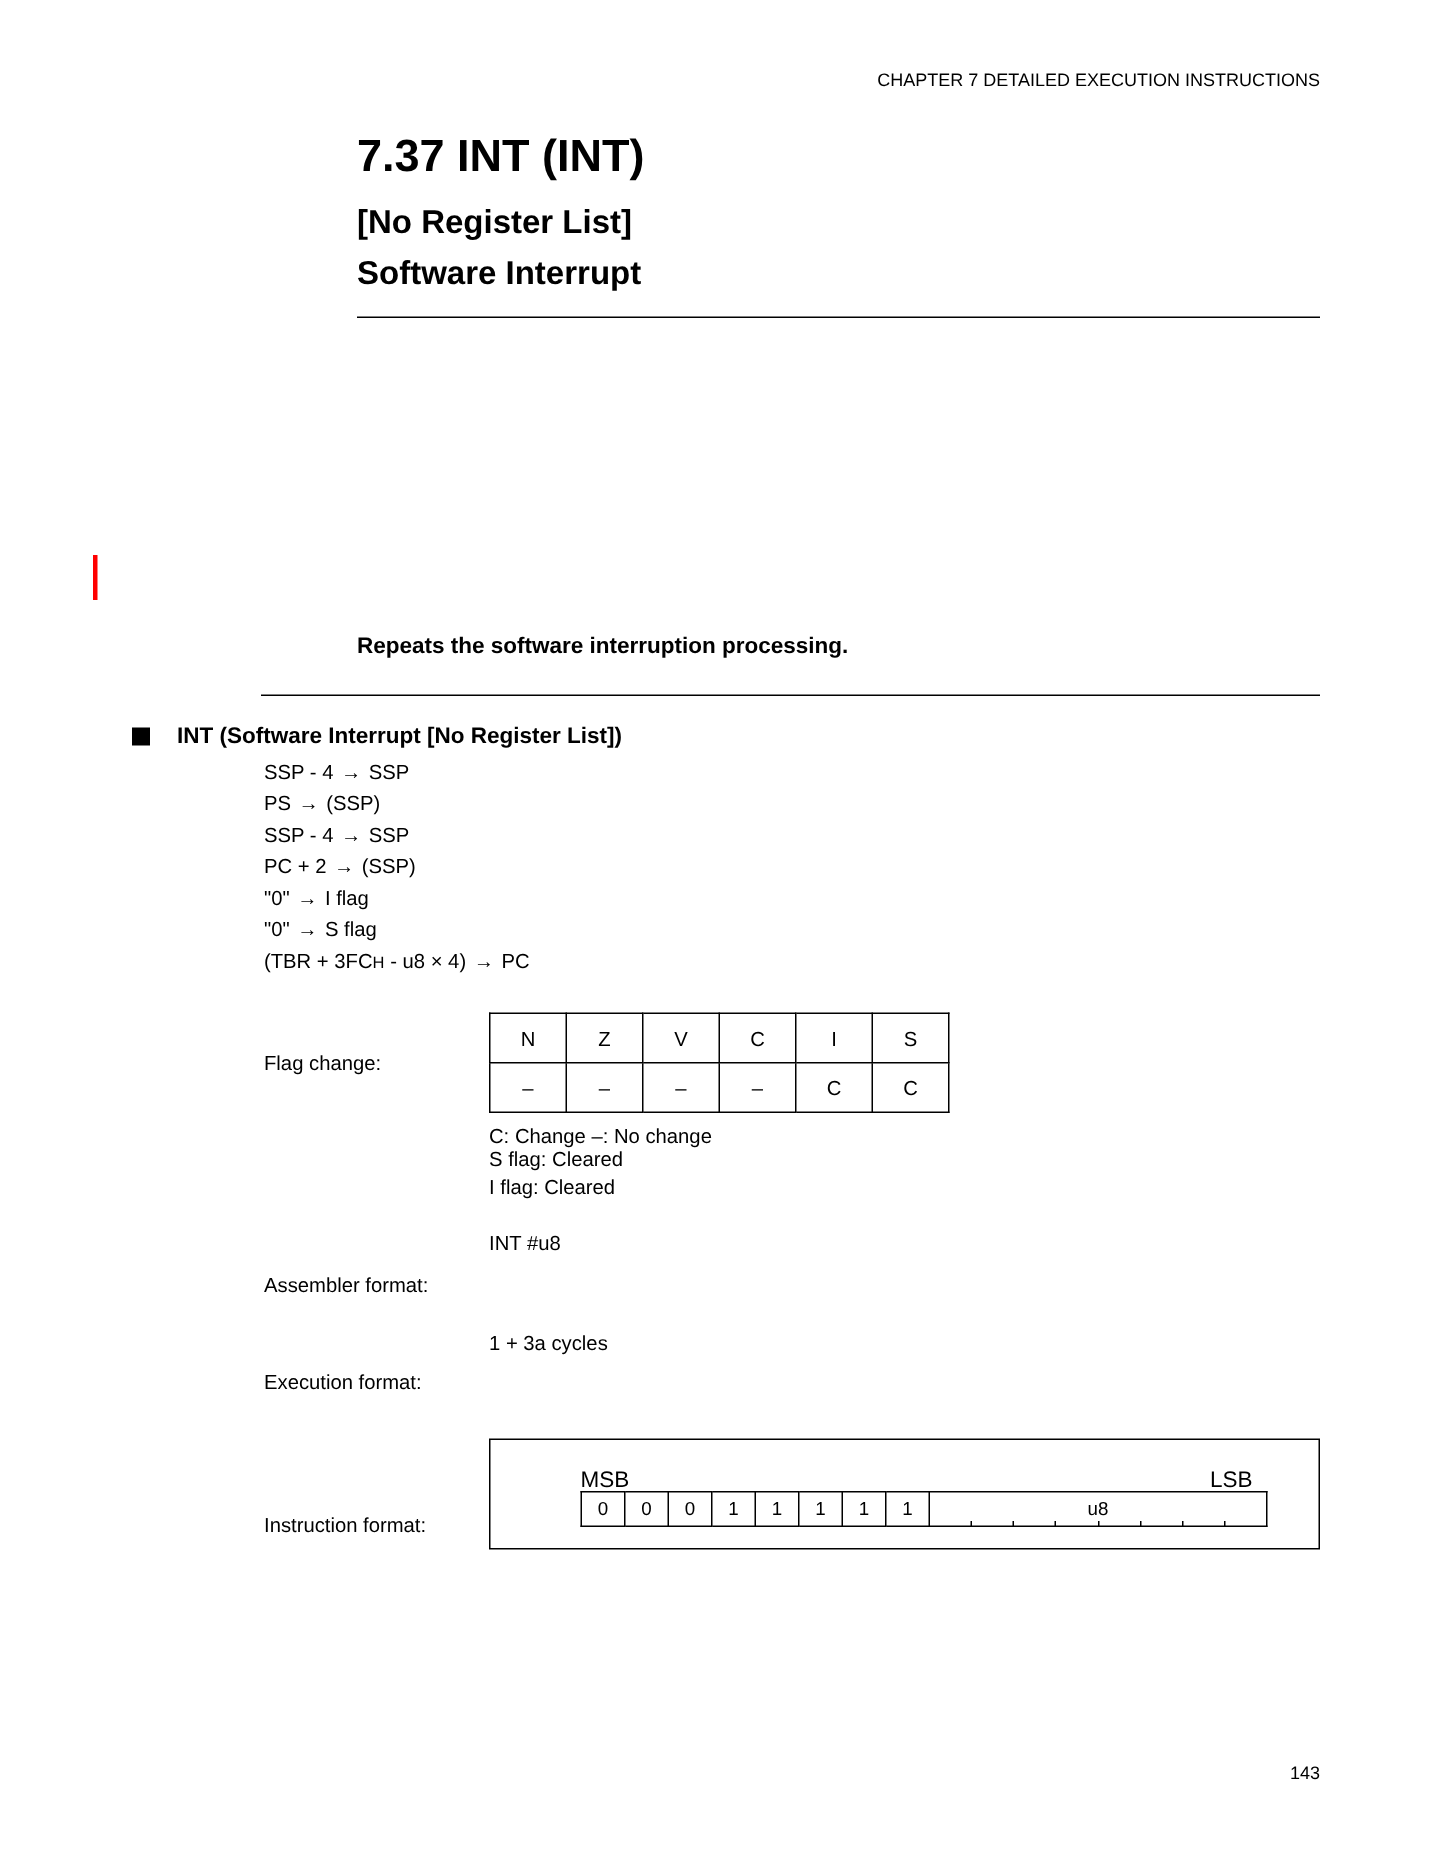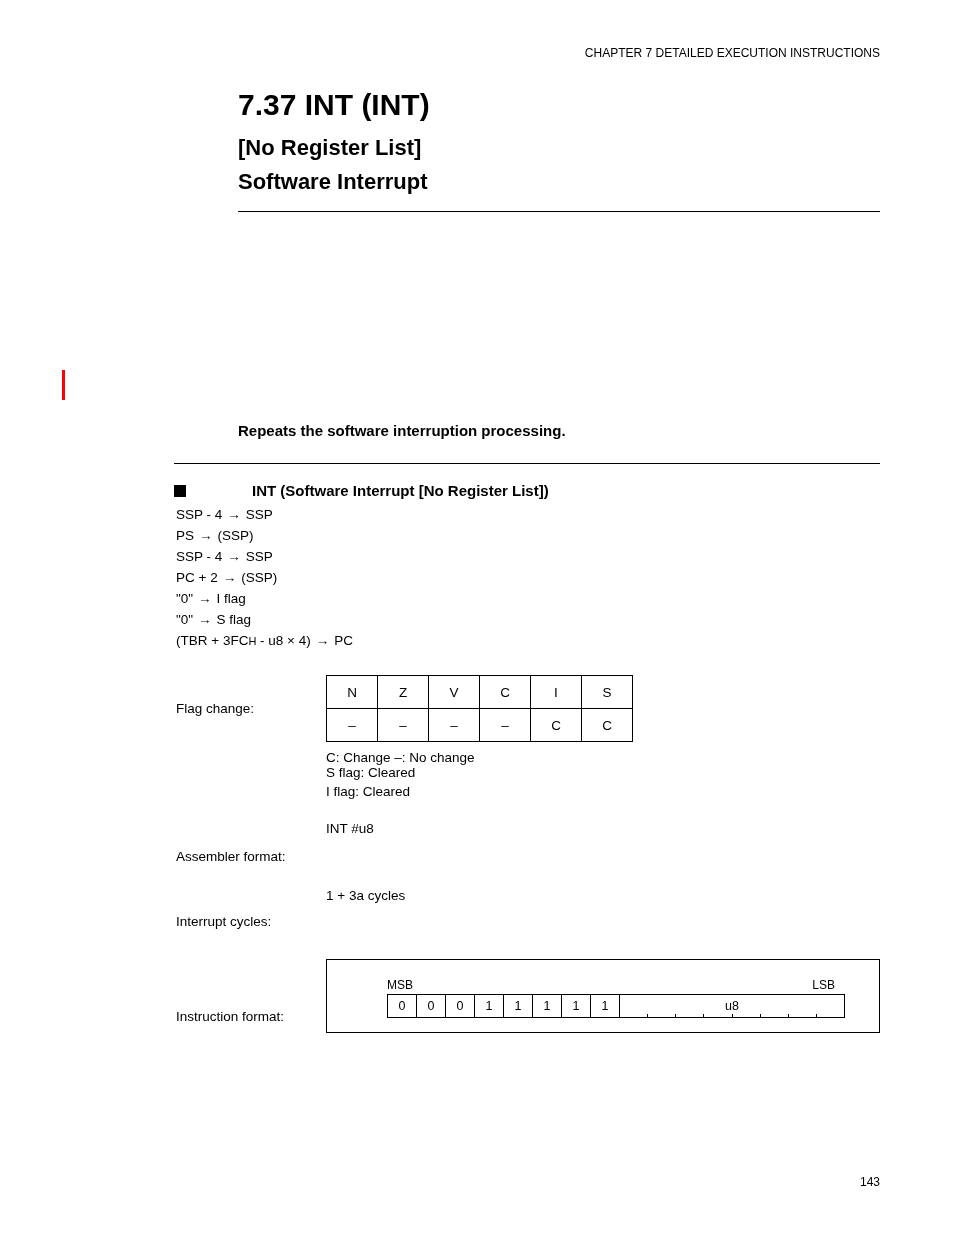--- a/index.html
+++ b/index.html
@@ -111,21 +111,21 @@
     padding: 18px 20px 14px 60px;
     margin-top: 0px;
     display: flex;
     align-items: center;
     position: relative;
     box-sizing: border-box;
   }
   .msb-lsb-row {
     position: relative;
     height: 16px;
-    font-size: 12px;
+    font-size: 15px;
   }
   .msb-label { position: absolute; left: 0px; }
   .lsb-label { position: absolute; right: 0px; }
   table.bits {
     border-collapse: collapse;
     table-layout: fixed;
     width: 448px;
   }
   table.bits td {
     border: 1px solid #000;
@@ -168,21 +168,21 @@
   </div>
 
   <div class="changebar-el"></div>
 
   <div class="sum-desc">Repeats the software interruption processing.</div>
 
   <div class="header-area" style="margin-left:0;">
     <hr class="midline" style="margin-left:86px;">
   </div>
 
-  <div class="section-row" style="margin-left:86px;gap:48px;">
+  <div class="section-row" style="">
     <div class="bullet"></div>
     <div class="sec-label">INT (Software Interrupt [No Register List])</div>
   </div>
 
   <div class="content-indent kv-block" style="margin-left:88px; display:flex;">
     <div style="flex:1 1 auto;">
       <div class="kv-row">
           <span>SSP - 4 <span class="arrow">→</span> SSP</span>
         </div>
       <div class="kv-row">
@@ -234,21 +234,21 @@
       <div style="margin-top:4px;">I flag: Cleared</div>
     </div>
   </div>
 
   <div class="sec-block" style="margin-left:88px;">
     <div class="lcol">Assembler format:</div>
     <div class="rcol assembler-line">INT #u8</div>
   </div>
 
   <div class="sec-block" style="margin-left:88px;">
-    <div class="lcol">Interrupt cycles:</div>
+    <div class="lcol">Execution format:</div>
     <div class="rcol">1 + 3a cycles</div>
   </div>
 
   <div class="sec-block" style="margin-left:88px; margin-top:30px; align-items:center;">
     <div class="lcol" style="align-self:flex-start; padding-top:24px;">Instruction format:</div>
     <div class="rcol">
       <div class="format-box">
         <div style="width:448px;">
           <div class="msb-lsb-row">
             <span class="msb-label">MSB</span>

